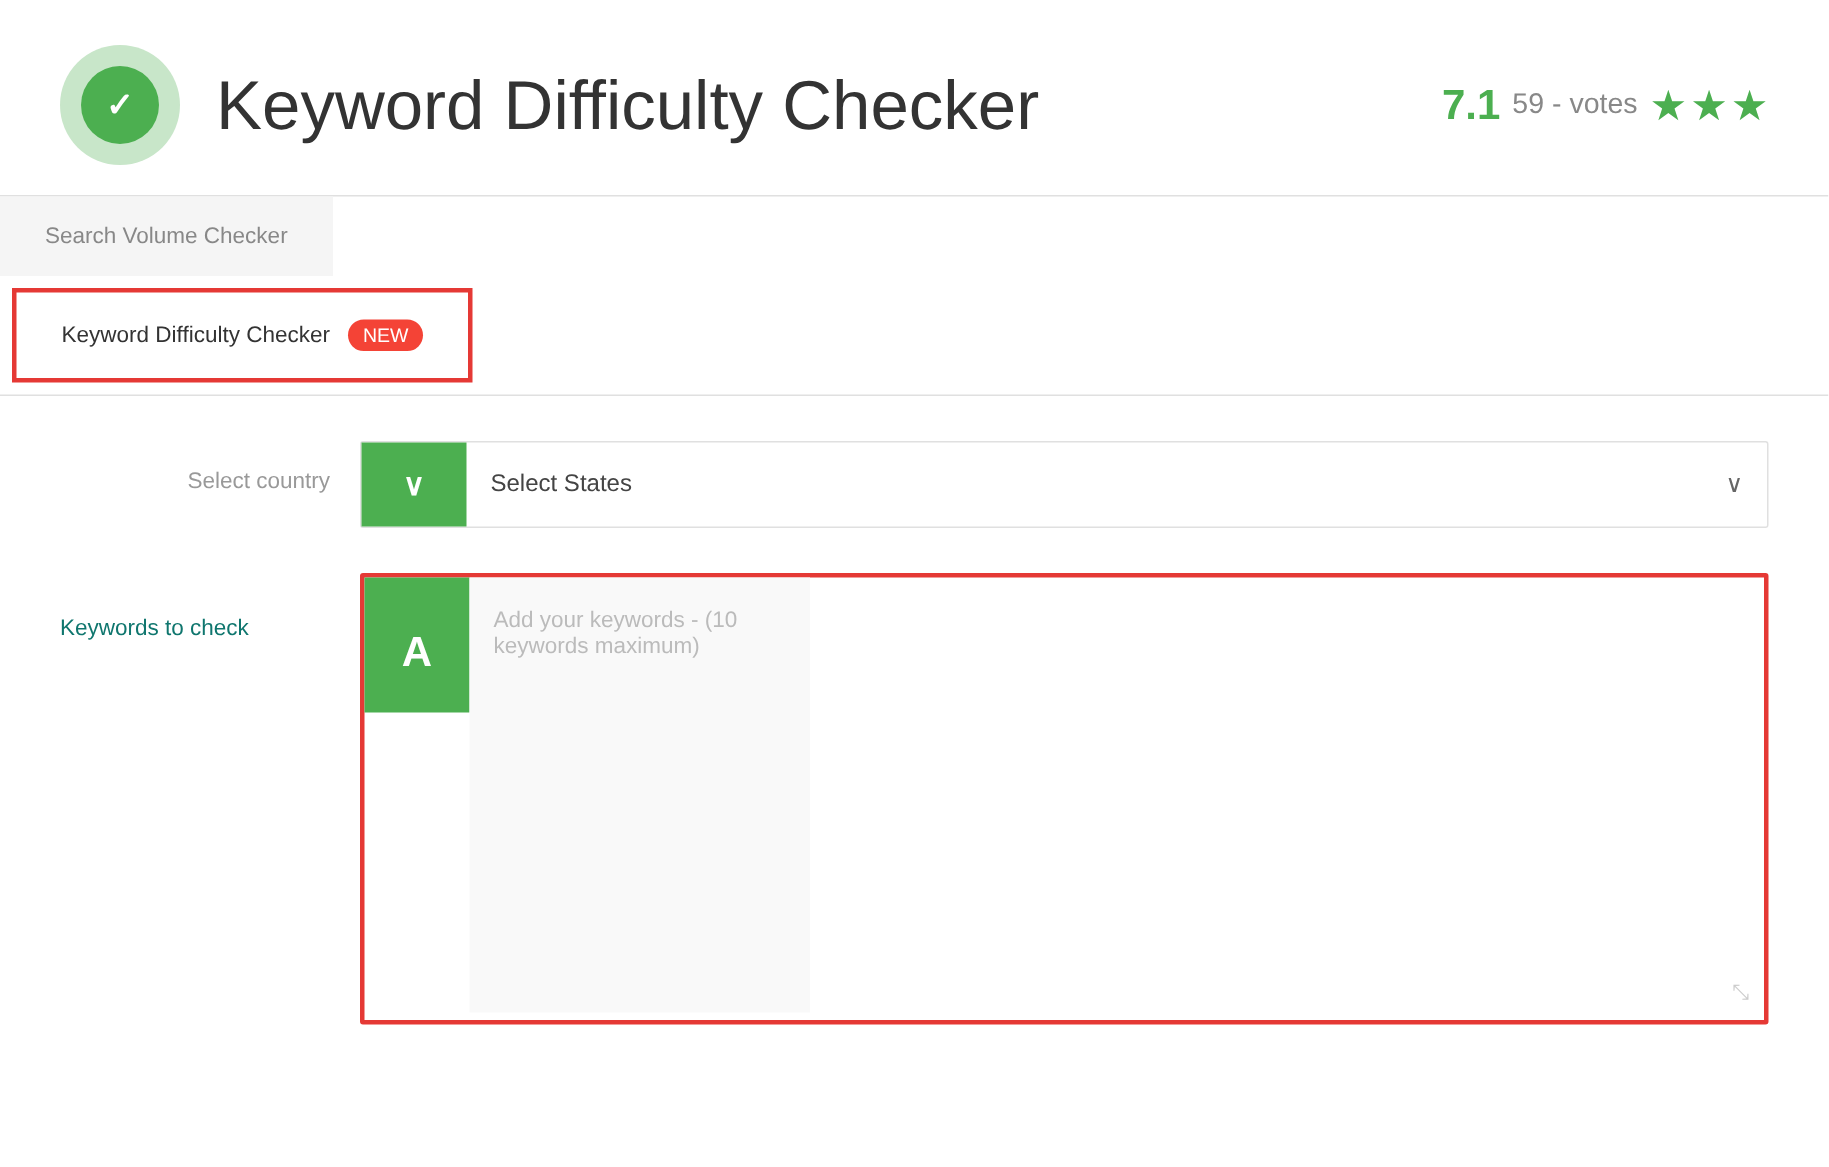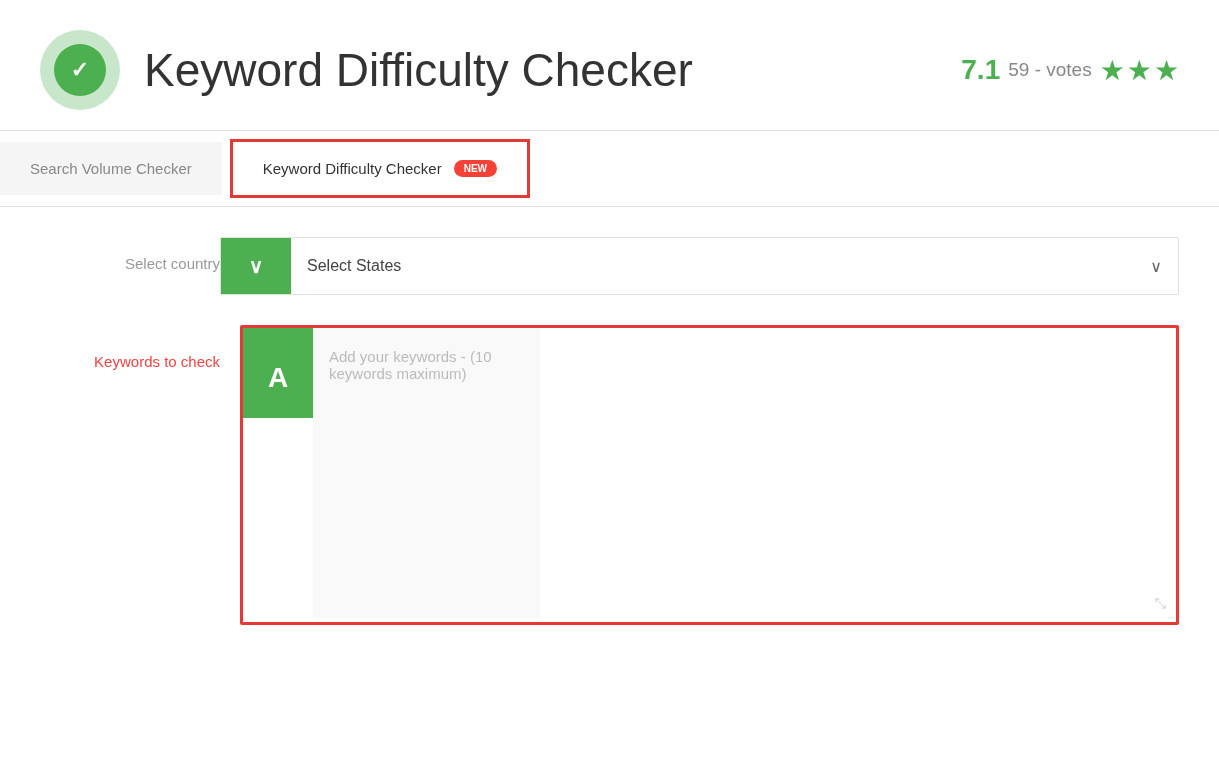--- a/index.html
+++ b/index.html
@@ -87,22 +87,23 @@
     
     .divider {
       height: 1px;
       background: #e0e0e0;
       margin: 0;
     }
 
     
     .tabs-row {
       display: flex;
-      align-items: center;
+      align-items: flex-start;
       border-bottom: 1px solid #e0e0e0;
+      flex-direction: column;
     }
 
     .tab-item {
       padding: 18px 30px;
       font-size: 15px;
       color: #888;
       cursor: pointer;
       white-space: nowrap;
       background: #f5f5f5;
     }
@@ -115,37 +116,38 @@
       position: relative;
       margin: 8px;
       display: flex;
       align-items: center;
       gap: 12px;
     }
 
     .tab-new-badge {
       background: #f44336;
       color: white;
-      font-size: 10px;
-      font-weight: bold;
+      font-size: 13px;
+      font-weight: normal;
       padding: 3px 10px;
       border-radius: 12px;
       text-transform: uppercase;
     }
 
     
     .main-content {
       padding: 30px 40px;
     }
 
     
     .form-row {
       display: flex;
       align-items: flex-start;
       margin-bottom: 30px;
+      gap: 20px;
     }
 
     .form-label {
       width: 180px;
       min-width: 180px;
       font-size: 15px;
       color: #999;
       padding-top: 18px;
       text-align: right;
       flex-shrink: 0;
@@ -194,23 +196,23 @@
       display: flex;
       align-items: flex-start;
       margin-bottom: 30px;
       gap: 20px;
     }
 
     .keywords-label {
       width: 180px;
       min-width: 180px;
       font-size: 15px;
-      color: #ef4444;
+      color: #0f766e;
       padding-top: 28px;
-      text-align: right;
+      text-align: left;
       flex-shrink: 0;
     }
 
     .keywords-input-wrapper {
       flex: 1;
       border: 3px solid #e53935;
       border-radius: 2px;
       background: #fff;
       display: flex;
       align-items: flex-start;

